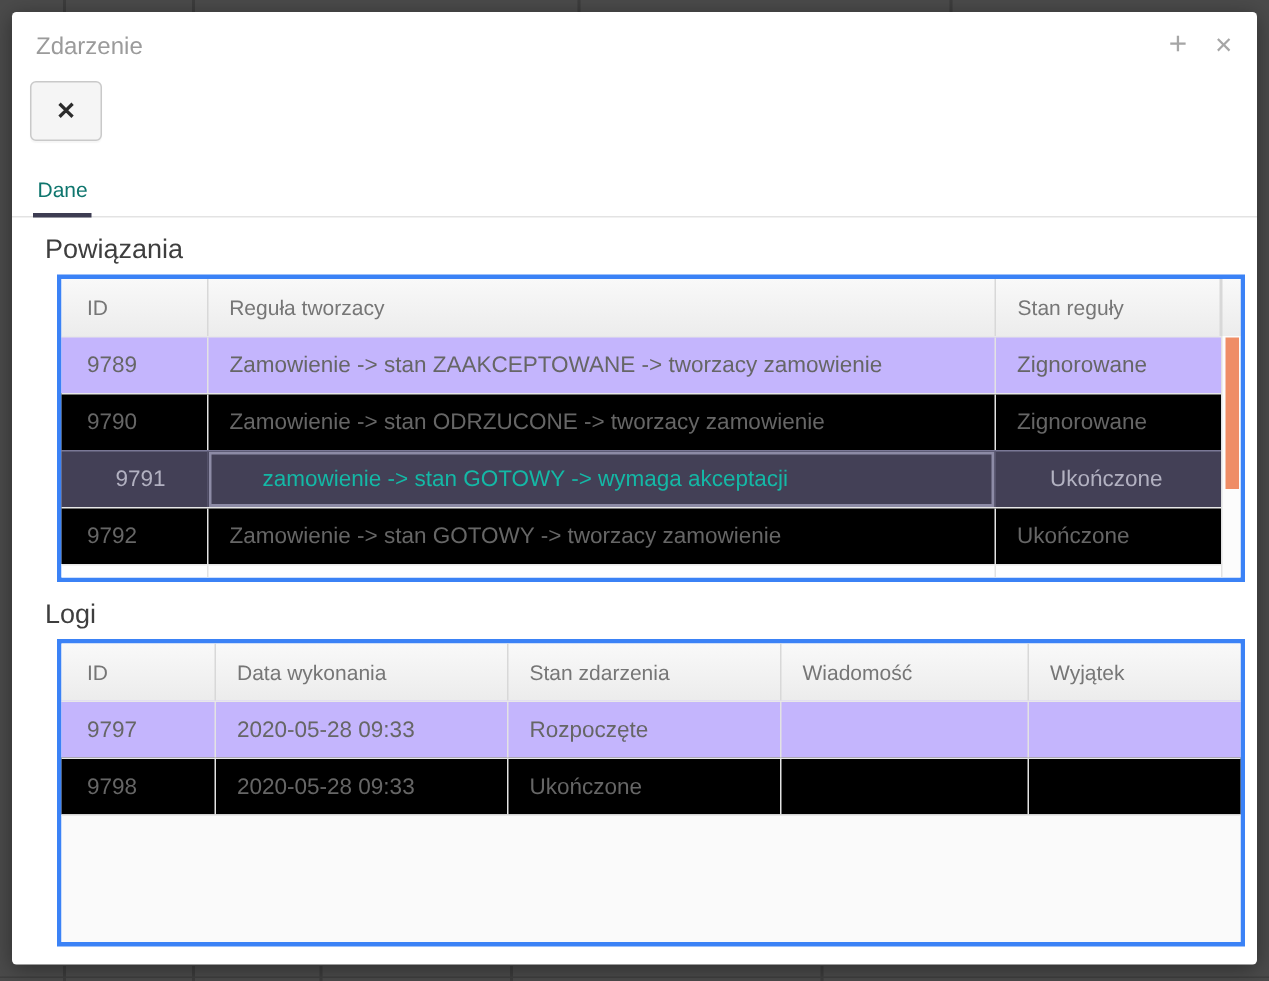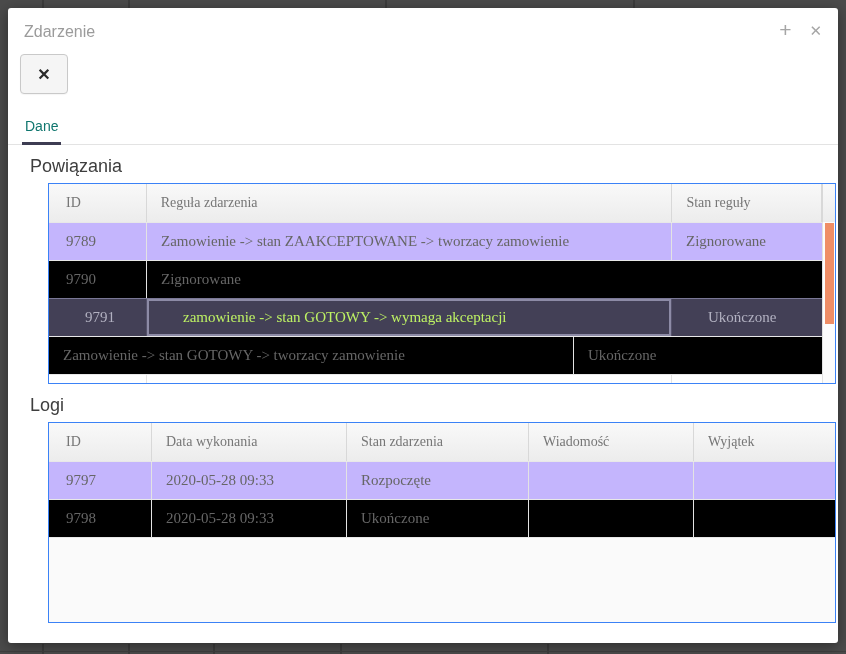--- a/index.html
+++ b/index.html
@@ -35,21 +35,21 @@
   }
   .close-btn span{font-size:16px;font-weight:700;color:#2b2b2b;}
 
   .tabs{margin-top:14px;padding:0 14px;border-bottom:1px solid #e3e3e3;display:flex;}
   .tab{padding:10px 3px 8px 3px;margin-right:24px;font-size:14px;color:#9a9a9a;
        border-bottom:3px solid transparent;margin-bottom:-1px;cursor:pointer;}
   .tab.active{color:#0f766e;border-bottom-color:#3d3c52;}
 
   .section-label{margin:12px 0 8px 22px;font-size:18px;color:#3e3e3e;height:18px;line-height:18px;}
 
-  .tbl{margin-left:40px;width:786px;border:1px solid #3b82f6;box-sizing:content-box;font-size:15px;color:#666;font-family:Liberation Serif, serif;}
+  .tbl{margin-left:30px;width:786px;border:3px solid #3b82f6;box-sizing:content-box;font-size:15px;color:#666;}
   .hdr{display:flex;height:38px;background:linear-gradient(#f9f9f9,#ececec);color:#767676;font-size:14px;}
   .hcell{display:flex;align-items:center;border-right:1px solid #d8d8d8;box-sizing:border-box;}
   .hcell:last-child{border-right:none;}
 
   .row{display:flex;height:37px;border-top:1px solid #e8e8e8;background:#c4b5fd;cursor:pointer;}
   .row .cell{display:flex;align-items:center;border-right:1px solid #e3e3e3;box-sizing:border-box;overflow:hidden;white-space:nowrap;}
   .row.alt{background:#000000;}
   .row.partial{height:8px;background:#fff;}
 
   
@@ -58,21 +58,21 @@
   .t1 .c-id{width:98px;padding-left:17px;}
   .t1 .c-rule{width:525px;padding-left:14px;}
   .t1 .c-state{width:150px;padding-left:14px;}
   .t1 .row .c-state{border-right:none;}
   .t1 .hdr .c-state{width:150px;}
   .t1 .c-sbh{width:13px;border-right:none;border-left:1px solid #d8d8d8;}
   .t1 .hdr .c-rule{width:527px;}
 
   .row.selected{background:#434056;border-top:1px solid #7a7896;box-shadow:0 1px 0 0 #7a7896;}
   .row.selected .cell{color:#b2b1c1;border-right-color:#55526b;padding-left:36px;}
-  .row.selected .c-rule{color:#bef264;box-shadow:inset 0 0 0 2px #8d8ba6;}
+  .row.selected .c-rule{color:#14b8a6;box-shadow:inset 0 0 0 2px #8d8ba6;}
 
   .sbtrack{position:absolute;top:0;bottom:0;right:0;width:13px;background:#fcfcfc;border-left:1px solid #e2e2e2;box-sizing:border-box;}
   .sbthumb{position:absolute;top:1px;left:2px;width:9px;height:101px;background:#ef8d66;cursor:pointer;}
 
   
   .t2 .c2-id{width:103px;padding-left:17px;}
   .t2 .c2-date{width:195px;padding-left:14px;}
   .t2 .c2-state{width:182px;padding-left:14px;}
   .t2 .c2-msg{width:165px;padding-left:14px;}
   .t2 .c2-exc{width:141px;padding-left:14px;border-right:none;}
@@ -112,40 +112,42 @@
 
   <div class="tabs">
     <div class="tab active">Dane</div>
   </div>
 
   <div class="section-label">Powiązania</div>
 
   <div class="tbl t1">
     <div class="hdr">
       <div class="hcell c-id">ID</div>
-      <div class="hcell c-rule">Reguła zdarzenia</div>
+      <div class="hcell c-rule">Reguła tworzacy</div>
       <div class="hcell c-state">Stan reguły</div>
       <div class="hcell c-sbh"></div>
     </div>
     <div class="t1-body">
       <div class="row">
         <div class="cell c-id">9789</div>
         <div class="cell c-rule">Zamowienie -&gt; stan ZAAKCEPTOWANE -&gt; tworzacy zamowienie</div>
         <div class="cell c-state">Zignorowane</div>
       </div>
       <div class="row alt">
         <div class="cell c-id">9790</div>
+        <div class="cell c-rule">Zamowienie -&gt; stan ODRZUCONE -&gt; tworzacy zamowienie</div>
         <div class="cell c-state">Zignorowane</div>
       </div>
       <div class="row selected">
         <div class="cell c-id">9791</div>
         <div class="cell c-rule">zamowienie -&gt; stan GOTOWY -&gt; wymaga akceptacji</div>
         <div class="cell c-state">Ukończone</div>
       </div>
       <div class="row alt">
+        <div class="cell c-id">9792</div>
         <div class="cell c-rule">Zamowienie -&gt; stan GOTOWY -&gt; tworzacy zamowienie</div>
         <div class="cell c-state">Ukończone</div>
       </div>
       <div class="row partial">
         <div class="cell c-id"></div>
         <div class="cell c-rule"></div>
         <div class="cell c-state"></div>
       </div>
       <div class="sbtrack">
         <div class="sbthumb"></div>

